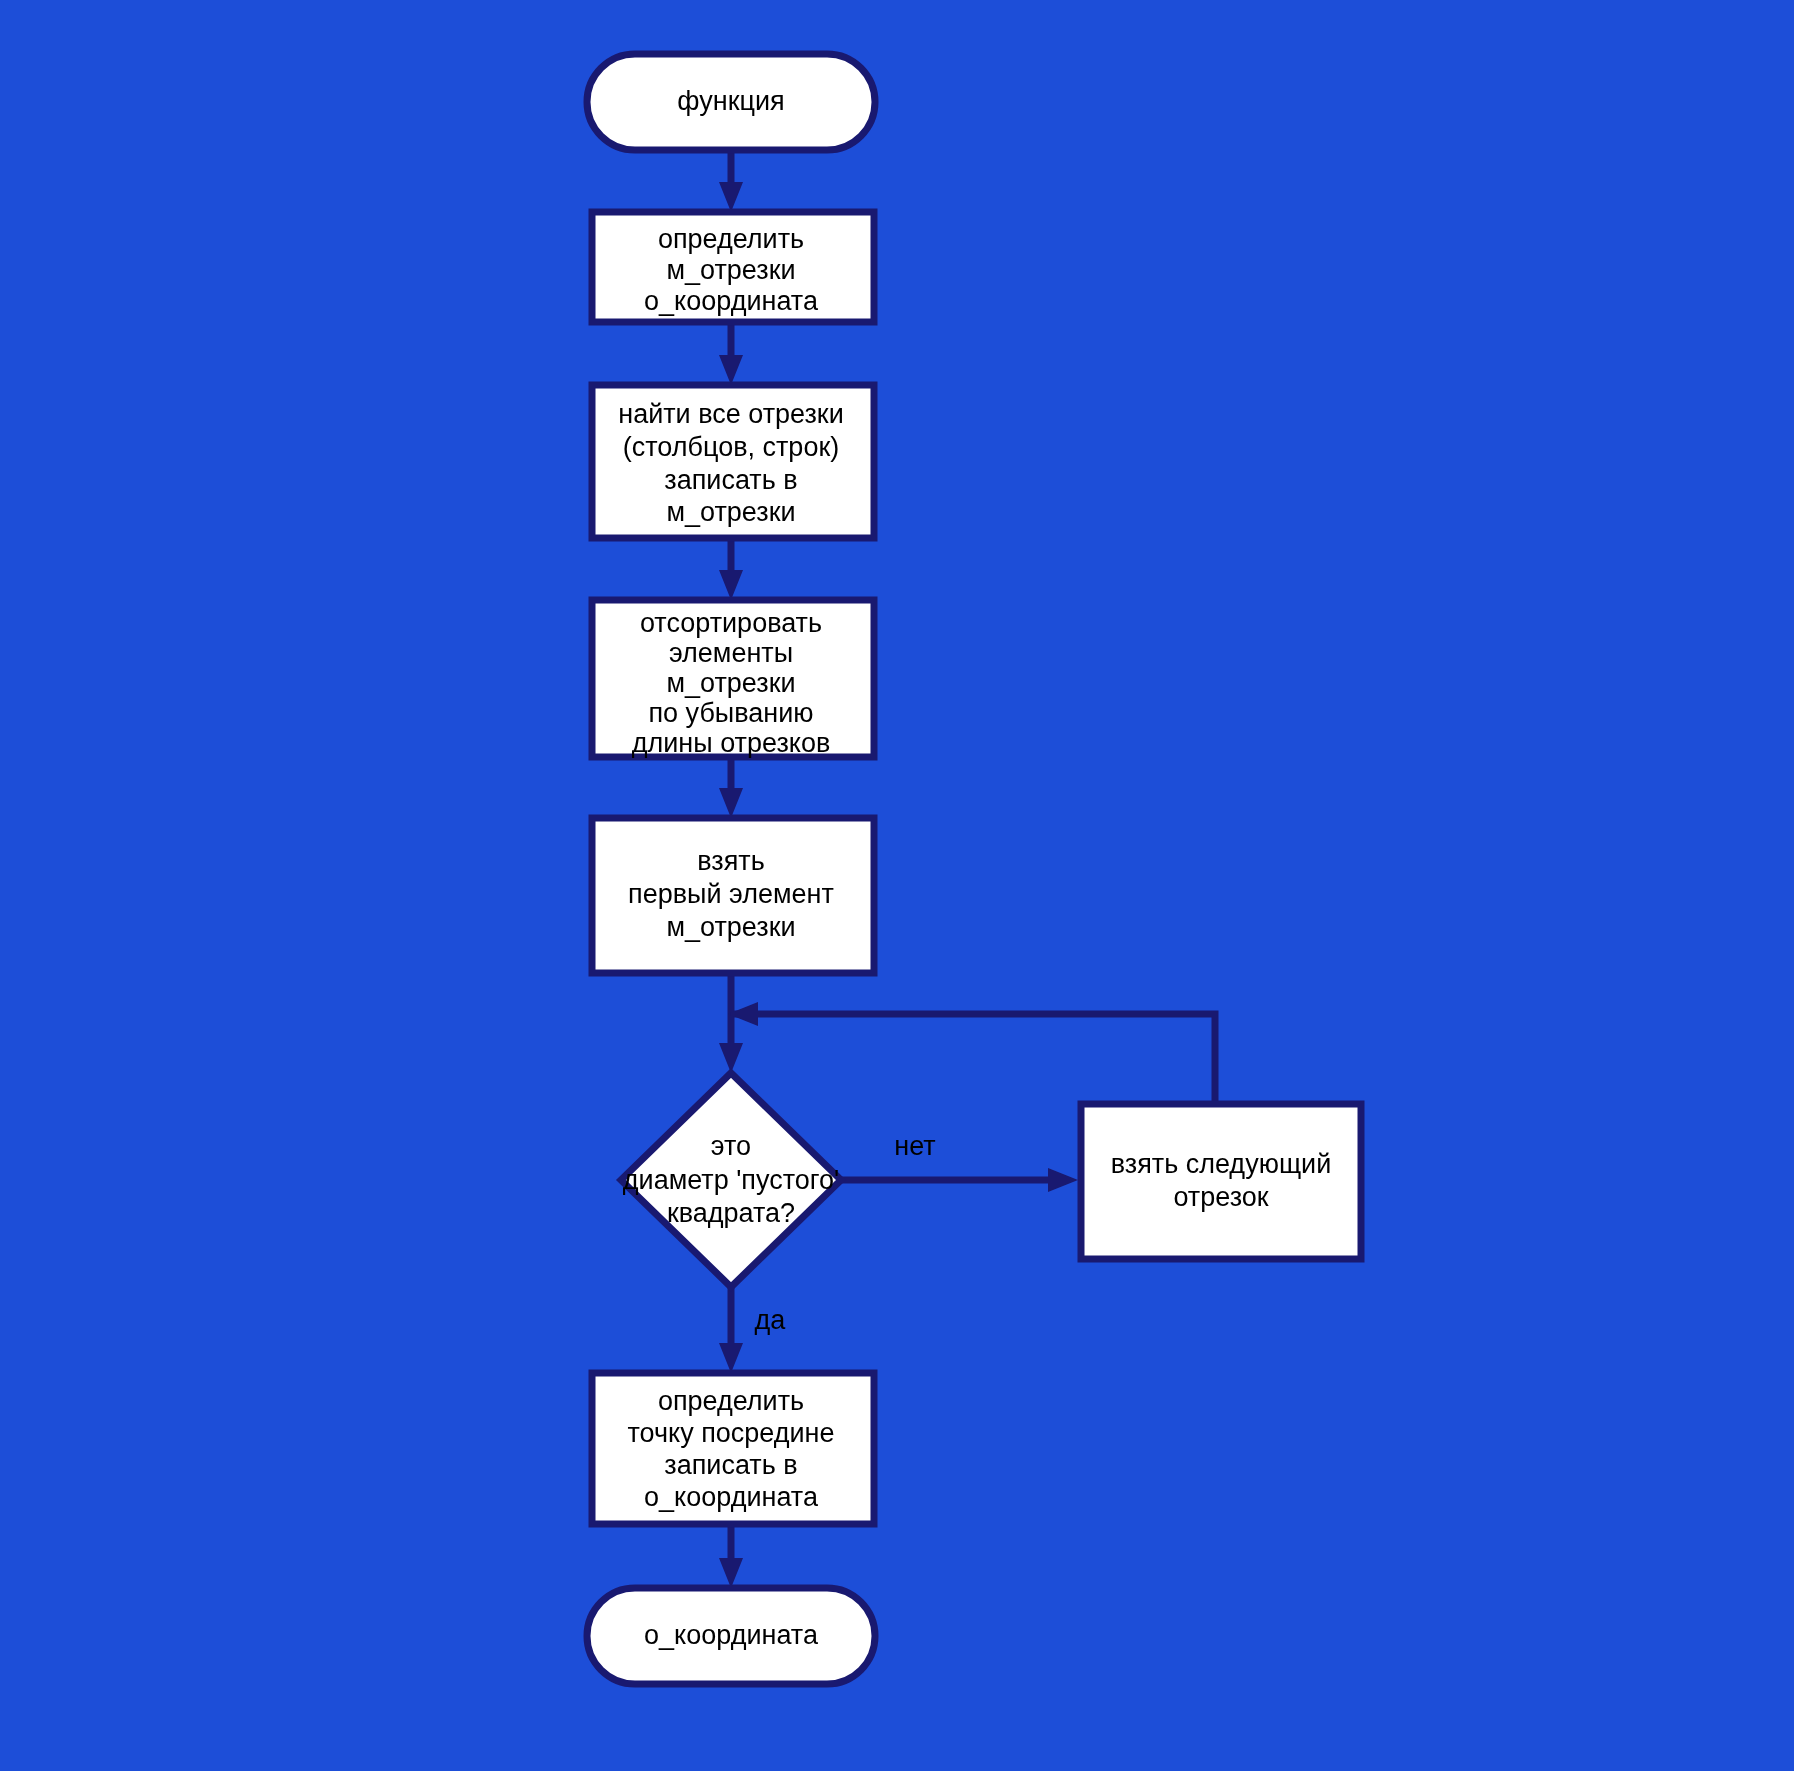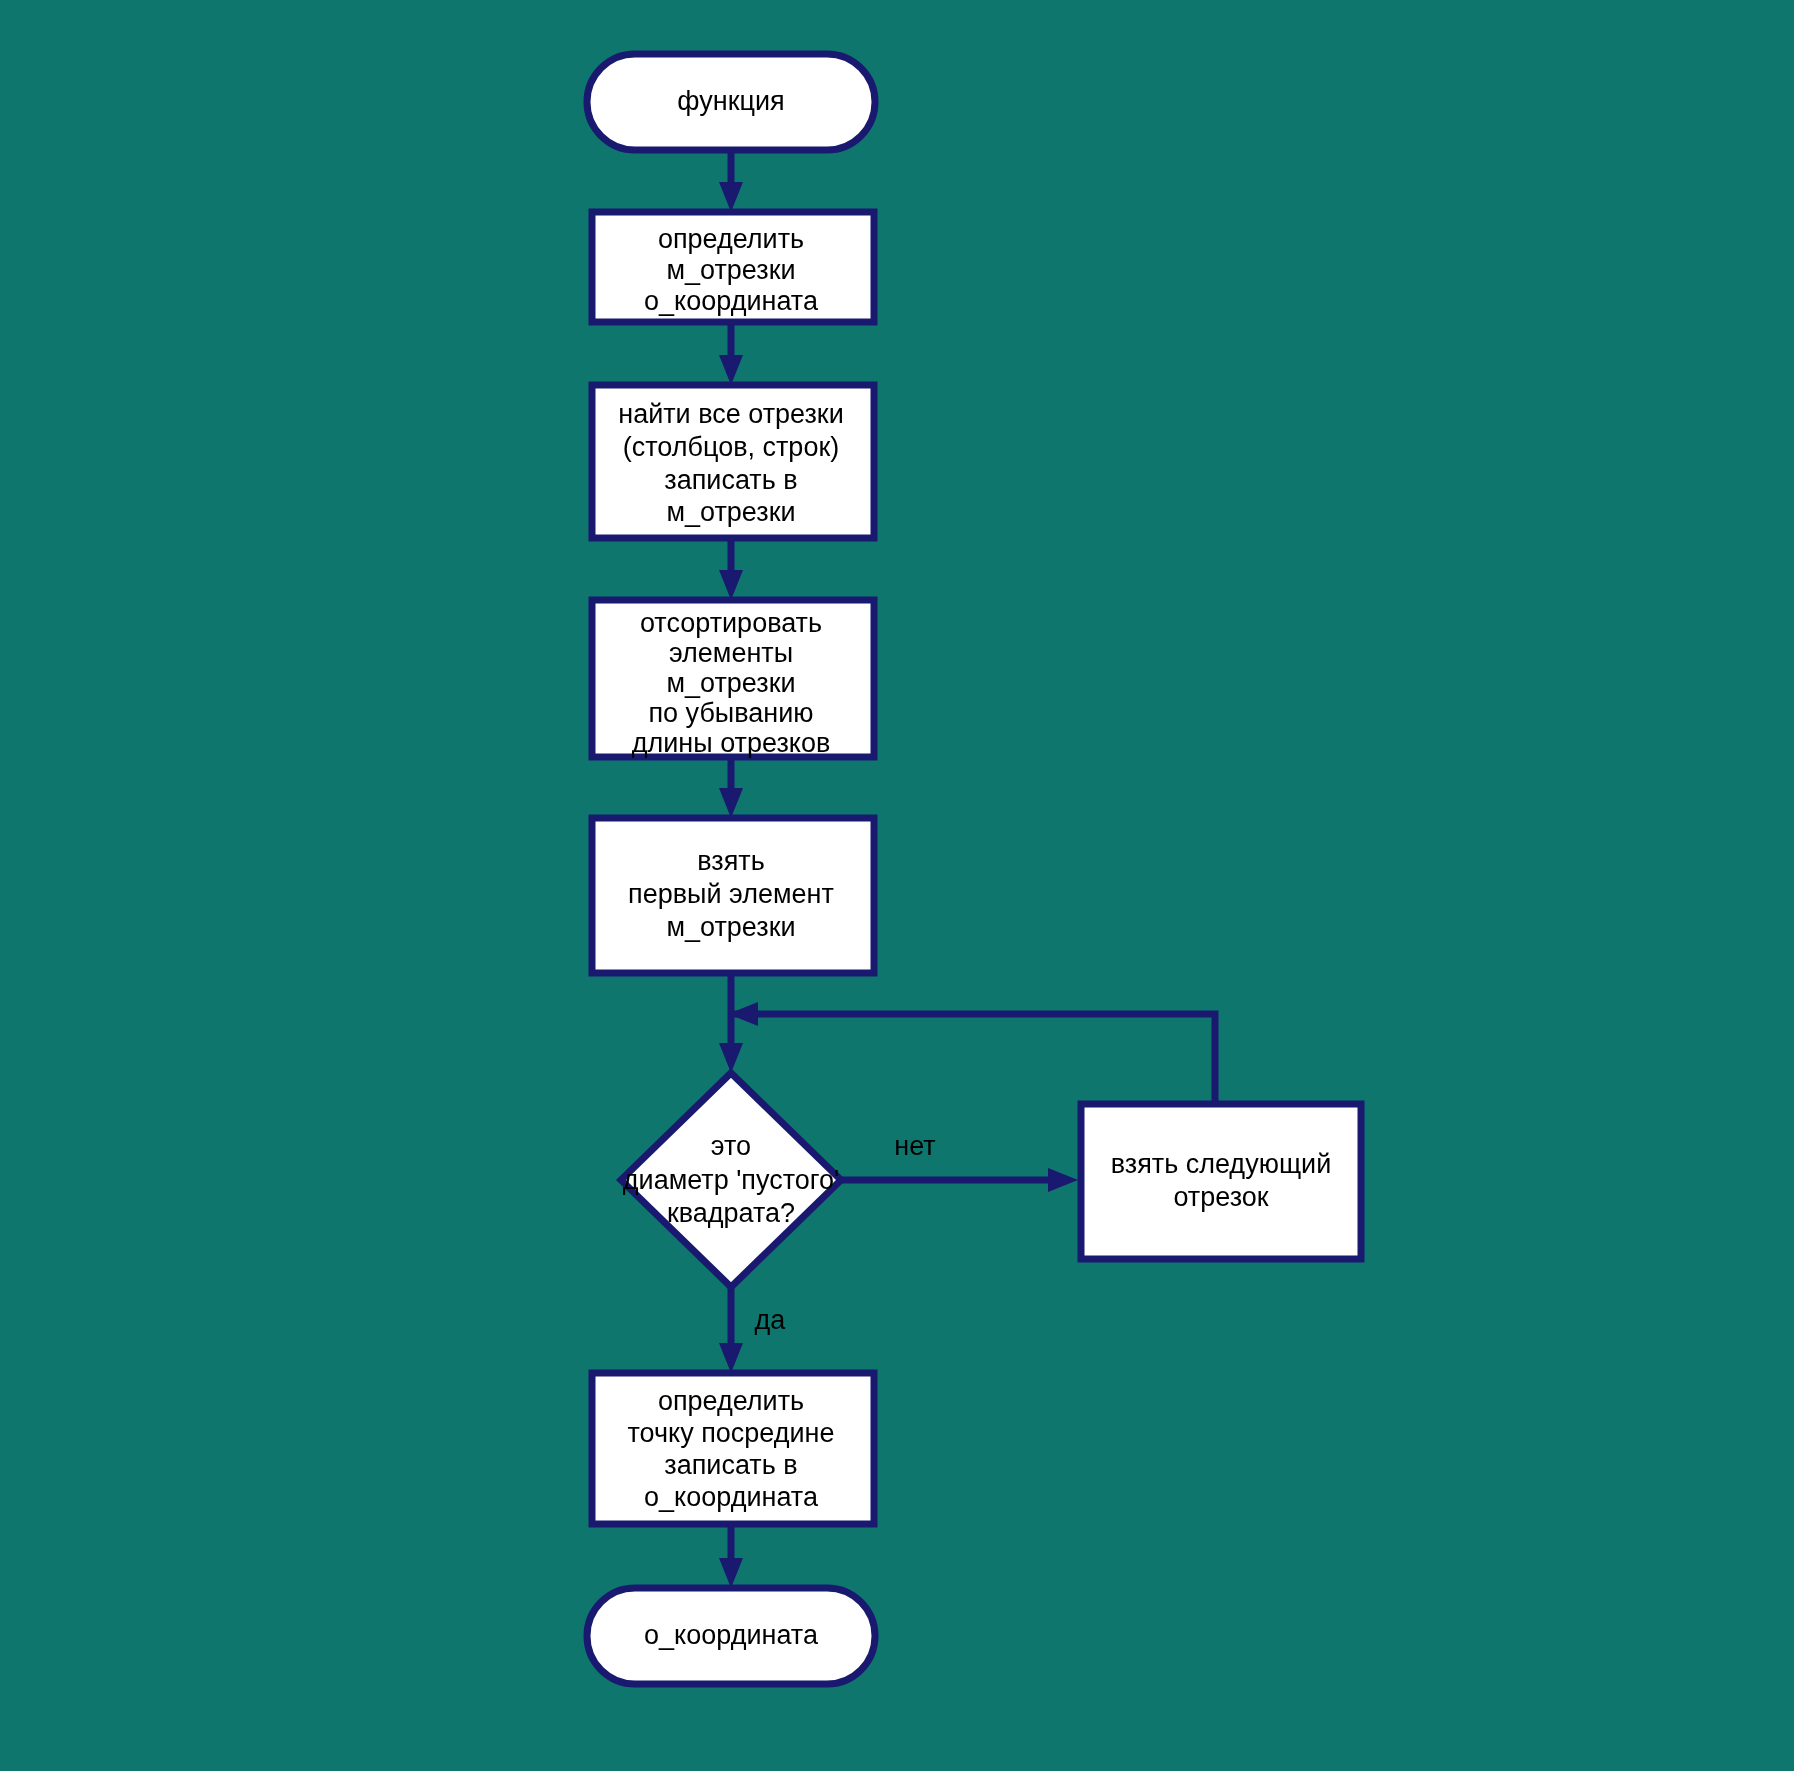--- a/index.html
+++ b/index.html
@@ -11,21 +11,21 @@
   body {
     width: 1794px;
     height: 1771px;
     font-family: "Liberation Sans", sans-serif;
     overflow: hidden;
   }
   #flowchart-root {
     position: relative;
     width: 1794px;
     height: 1771px;
-    background: #0f766e;
+    background: #1d4ed8;
   }
   svg.flow {
     display: block;
     width: 1794px;
     height: 1771px;
   }
   .shape {
     fill: #ffffff;
     stroke: #191970;
     stroke-width: 7;

